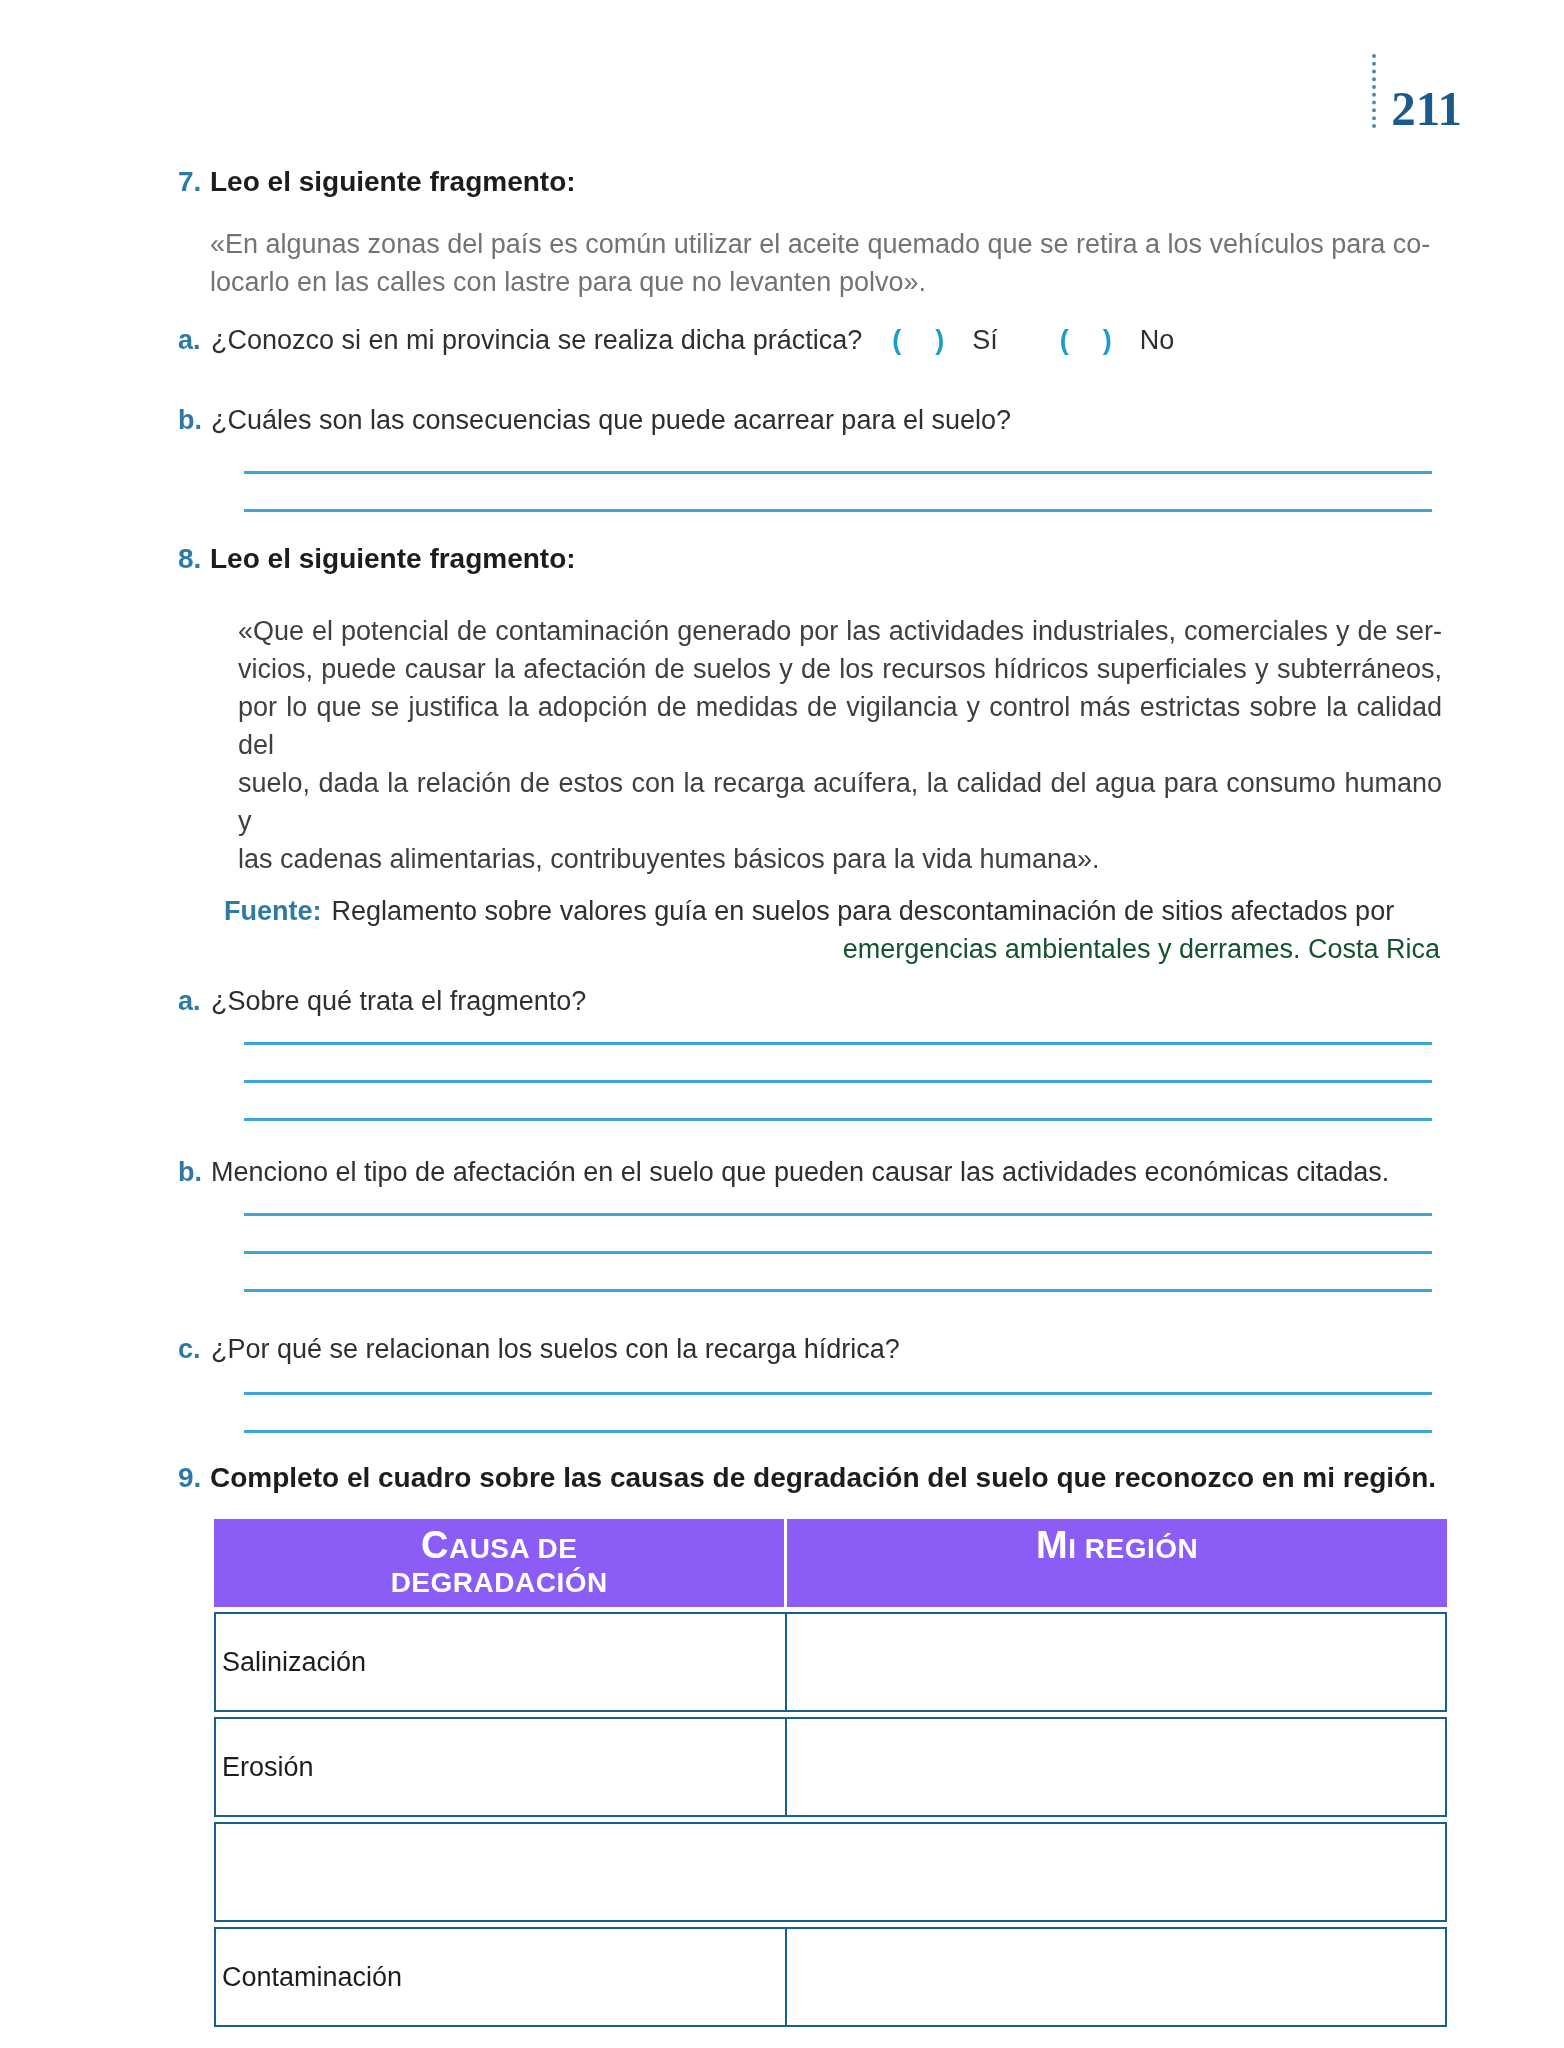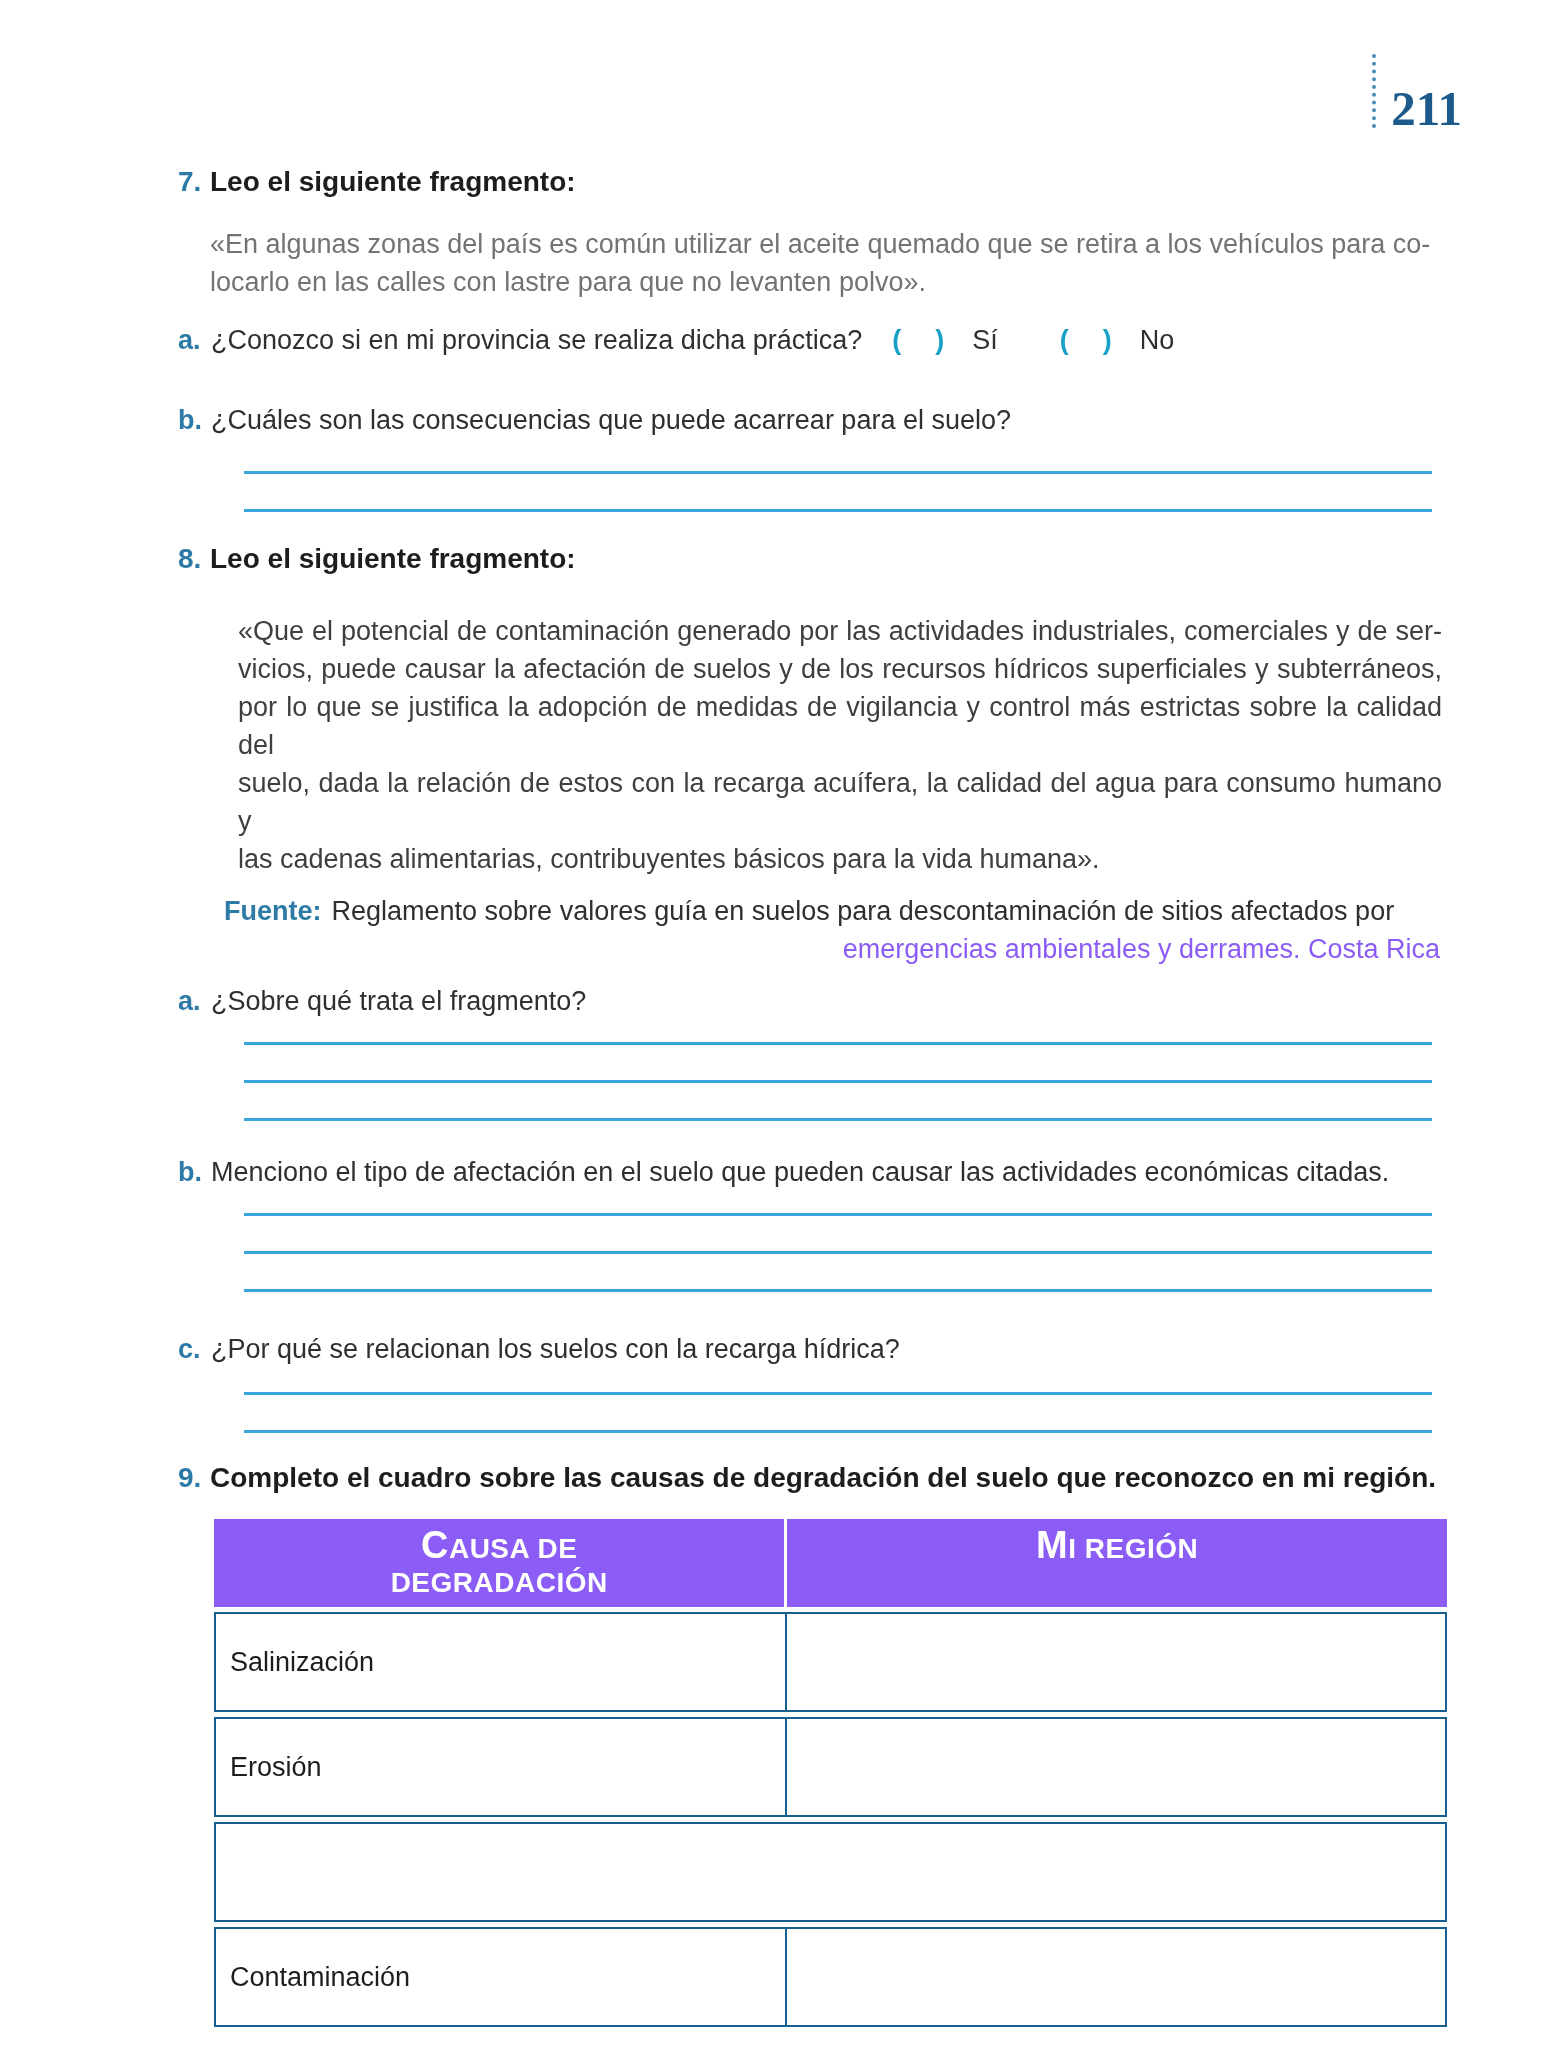--- a/index.html
+++ b/index.html
@@ -38,21 +38,21 @@
     margin-top:24px; margin-left:32px; width:1230px;
     line-height:38px; white-space:pre-line; color:#737373;
   }
   .quote8 { margin-top:34px; margin-left:60px; width:1204px; color:#3f3f3f; }
   .quote8 .qline { line-height:38px; text-align:justify; text-align-last:justify; }
   .quote8 .qline:last-child { text-align-last:left; }
 
   
   .fuente1 { margin-top:14px; margin-left:46px; line-height:38px; color:#2f2f2f; }
   .fuente1 .flabel { font-weight:700; color:#2e7aa6; margin-right:10px; }
-  .fuente2 { text-align:right; line-height:38px; color:#8b5cf6; }
+  .fuente2 { text-align:right; line-height:38px; color:#14532d; }
 
   
   .sub { display:flex; line-height:38px; color:#2f2f2f; }
   .sub .mk2 { flex:none; width:33px; font-weight:700; color:#2e7aa6; }
   .sub .stext { flex:1; }
   .mt20 { margin-top:20px; } .mt42 { margin-top:42px; }
   .mt14 { margin-top:14px; } .mt32 { margin-top:32px; }
   .mt38 { margin-top:38px; } .mt26 { margin-top:26px; } .mt28 { margin-top:28px; }
 
   
@@ -75,21 +75,21 @@
     font-size:28px; line-height:34px; font-weight:700;
     text-transform:uppercase; white-space:pre-line; letter-spacing:0.5px;
     box-sizing:border-box;
   }
   .hcell::first-letter { font-size:38px; }
   .hcell1 { width:46.5%; border-right:3px solid #ffffff; }
   .hcell2 { flex:1; }
   .trow { display:flex; height:96px; border:2px solid #15608f; margin-top:5px; background:#ffffff; }
   .trow .cl {
     width:46.5%; box-sizing:border-box; border-right:2px solid #15608f;
-    display:flex; align-items:center; padding-left:14px;
+    display:flex; align-items:center; padding-left:6px;
     color:#1d1d1d; font-size:27px;
   }
   .trow .cr { flex:1; }
 </style>
 </head>
 <body>
 
 <div class="page">
 
   <div class="pagenum-wrap">

